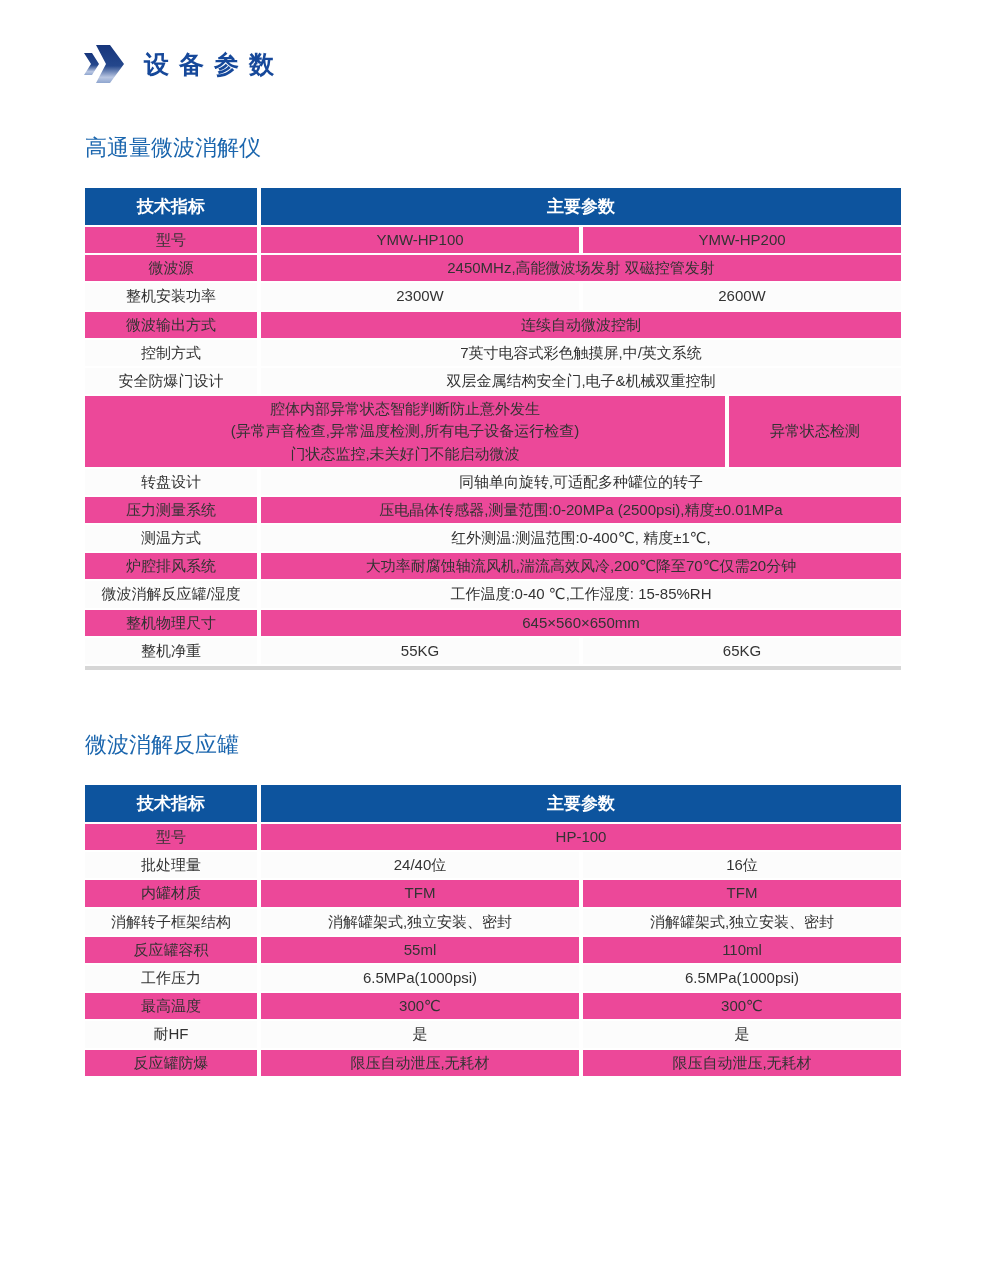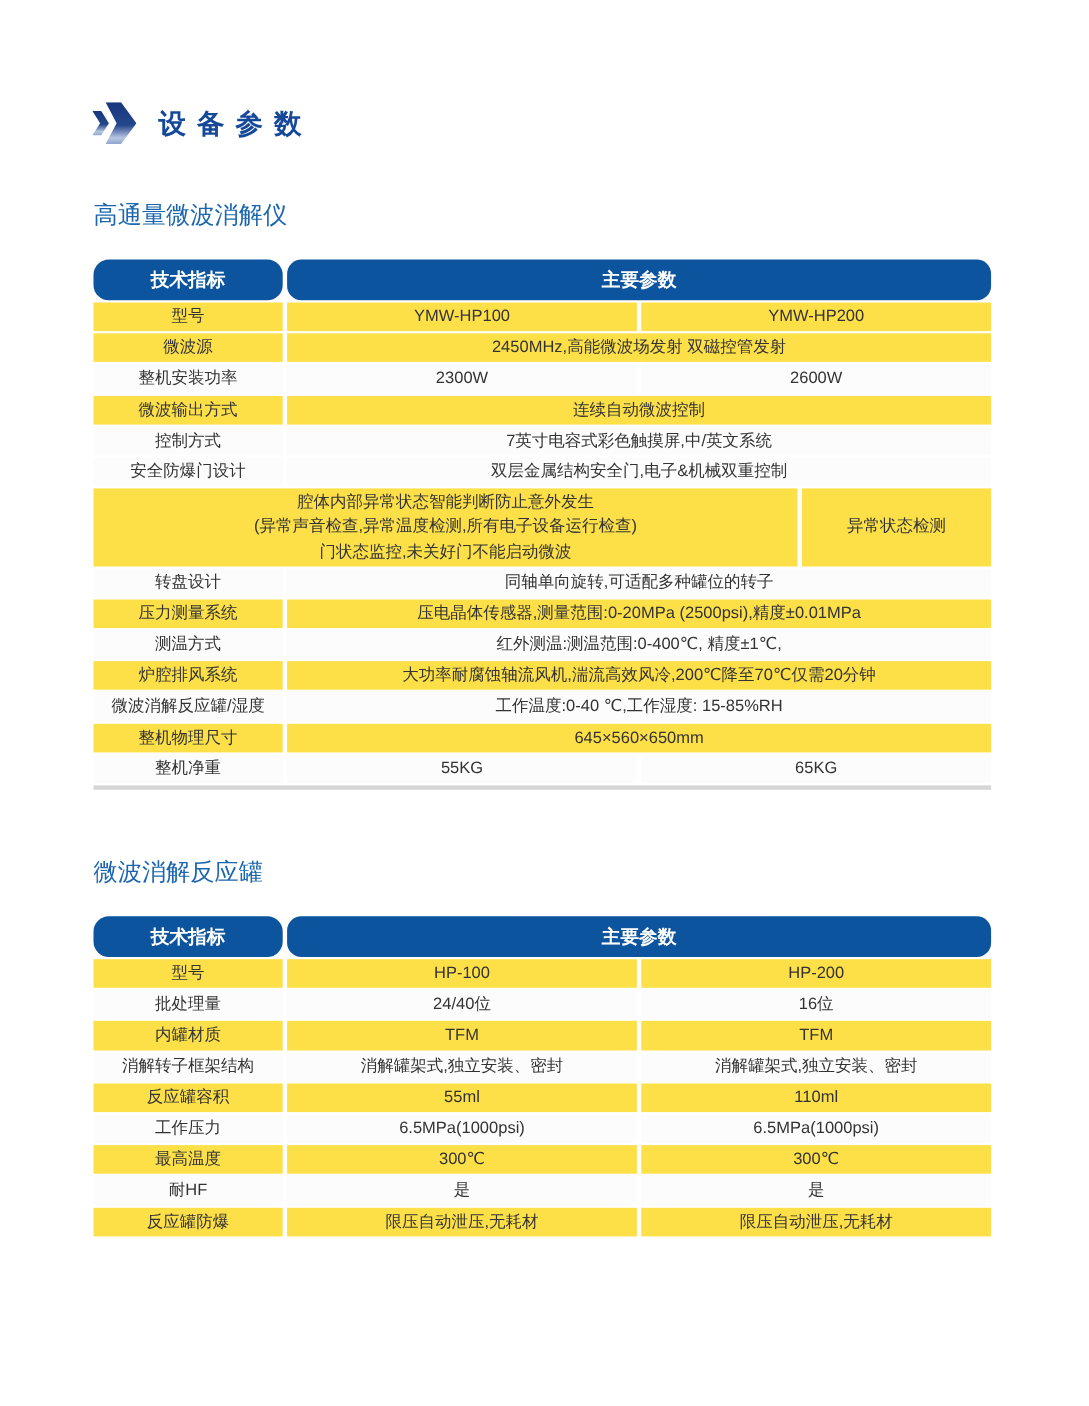--- a/index.html
+++ b/index.html
@@ -2,21 +2,21 @@
 <html><head>
 <meta charset="utf-8">
 <style>
   * { margin: 0; padding: 0; box-sizing: border-box; }
   html, body {
     width: 990px; height: 1278px;
     background: #ffffff;
     font-family: "Liberation Sans", "DejaVu Sans", sans-serif;
     overflow: hidden;
   }
-  .page { width: 990px; height: 1048px; position: relative; padding-top: 93px; }
+  .page { width: 990px; height: 1048px; position: relative; padding-top: 45px; }
 
   
   .section-header {
     display: flex; align-items: center;
     margin-left: 84px; height: 38px;
   }
   .section-header .icon { width: 40px; height: 38px; flex: 0 0 auto; }
   .section-title {
     margin-left: 20px;
     font-size: 25px; font-weight: bold;
@@ -36,37 +36,37 @@
 
   .spec-table { margin-top: 25px; width: 100%; }
 
   .thead { display: flex; gap: 4px; }
   .th {
     background: #0d549e; color: #ffffff;
     font-size: 17px; font-weight: bold;
     height: 37px;
     display: flex; align-items: center; justify-content: center;
   }
-  .th.label-col { width: 172px; flex: 0 0 auto; border-radius: 14px; }
-  .th.value-col { flex: 1 1 auto; border-radius: 13px; }
+  .th.label-col { width: 172px; flex: 0 0 auto; }
+  .th.value-col { flex: 1 1 auto; }
 
   .row { display: flex; gap: 4px; margin-top: 2px; }
   .cell {
     display: flex; align-items: center; justify-content: center;
     text-align: center;
     font-size: 15px; color: #333333;
     min-height: 25px;
     padding: 2px 8px;
     line-height: 1.48;
     white-space: pre-line;
   }
   .t2 .cell { min-height: 26px; }
   .cell.label { width: 172px; flex: 0 0 auto; }
   .cell.value { flex: 1 1 0; }
-  .row.gray  .cell { background: #fde047; }
+  .row.gray  .cell { background: #ec4899; }
   .row.white .cell { background: #fcfcfc; }
 
   .table-edge { height: 4px; background: #d6d6d6; margin-top: 2px; }
 </style>
 </head>
 <body>
 
 <div class="page">
 
   <div class="section-header">
@@ -166,21 +166,20 @@
 
     <div class="spec-table t2">
       <div class="thead">
         <div class="th label-col">技术指标</div>
         <div class="th value-col">主要参数</div>
       </div>
       <div>
           <div class="row gray">
             <div class="cell label">型号</div>
             <div class="cell value">HP-100</div>
-            <div class="cell value">HP-200</div>
           </div>
           <div class="row white">
             <div class="cell label">批处理量</div>
             <div class="cell value">24/40位</div>
             <div class="cell value">16位</div>
           </div>
           <div class="row gray">
             <div class="cell label">内罐材质</div>
             <div class="cell value">TFM</div>
             <div class="cell value">TFM</div>

